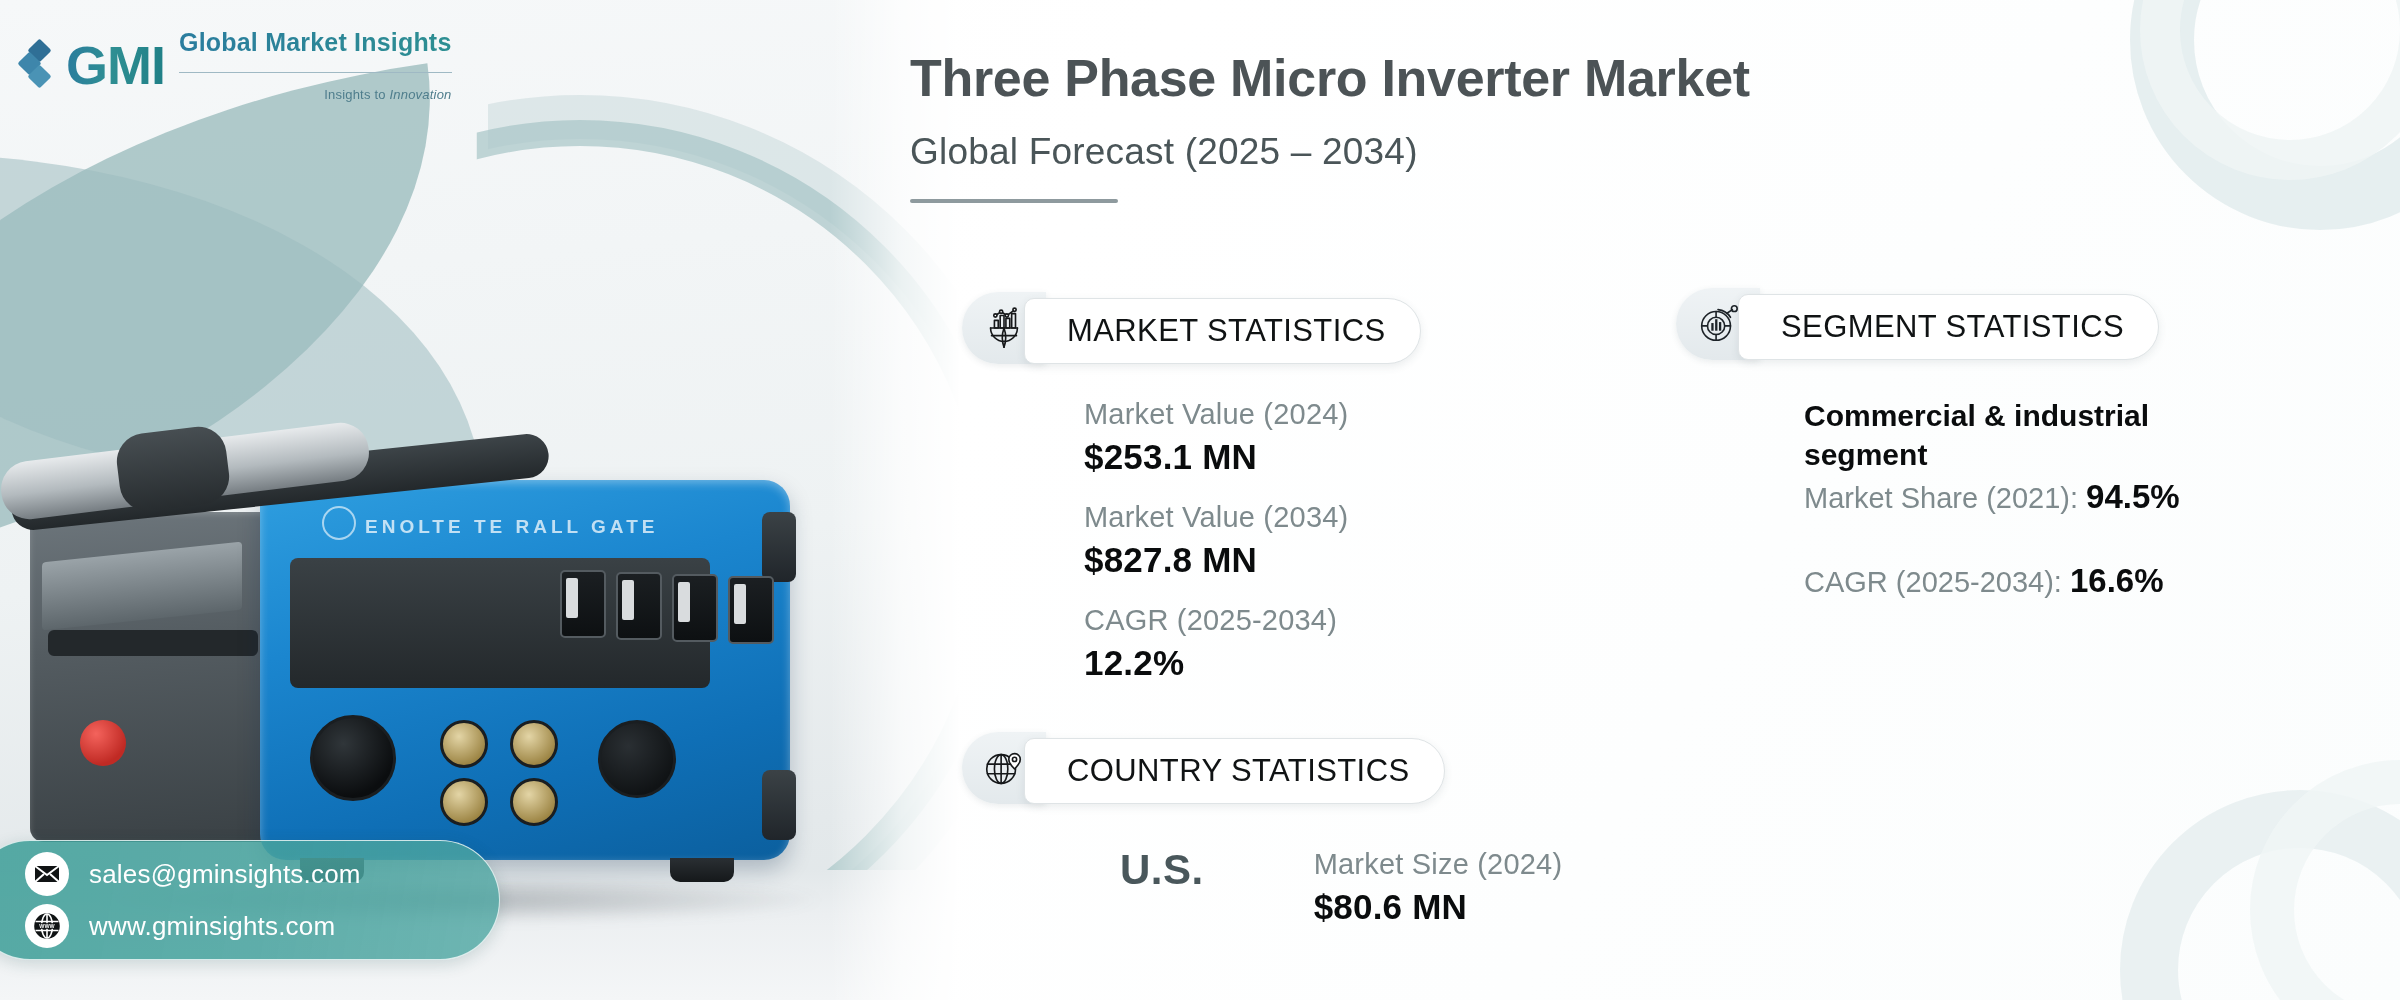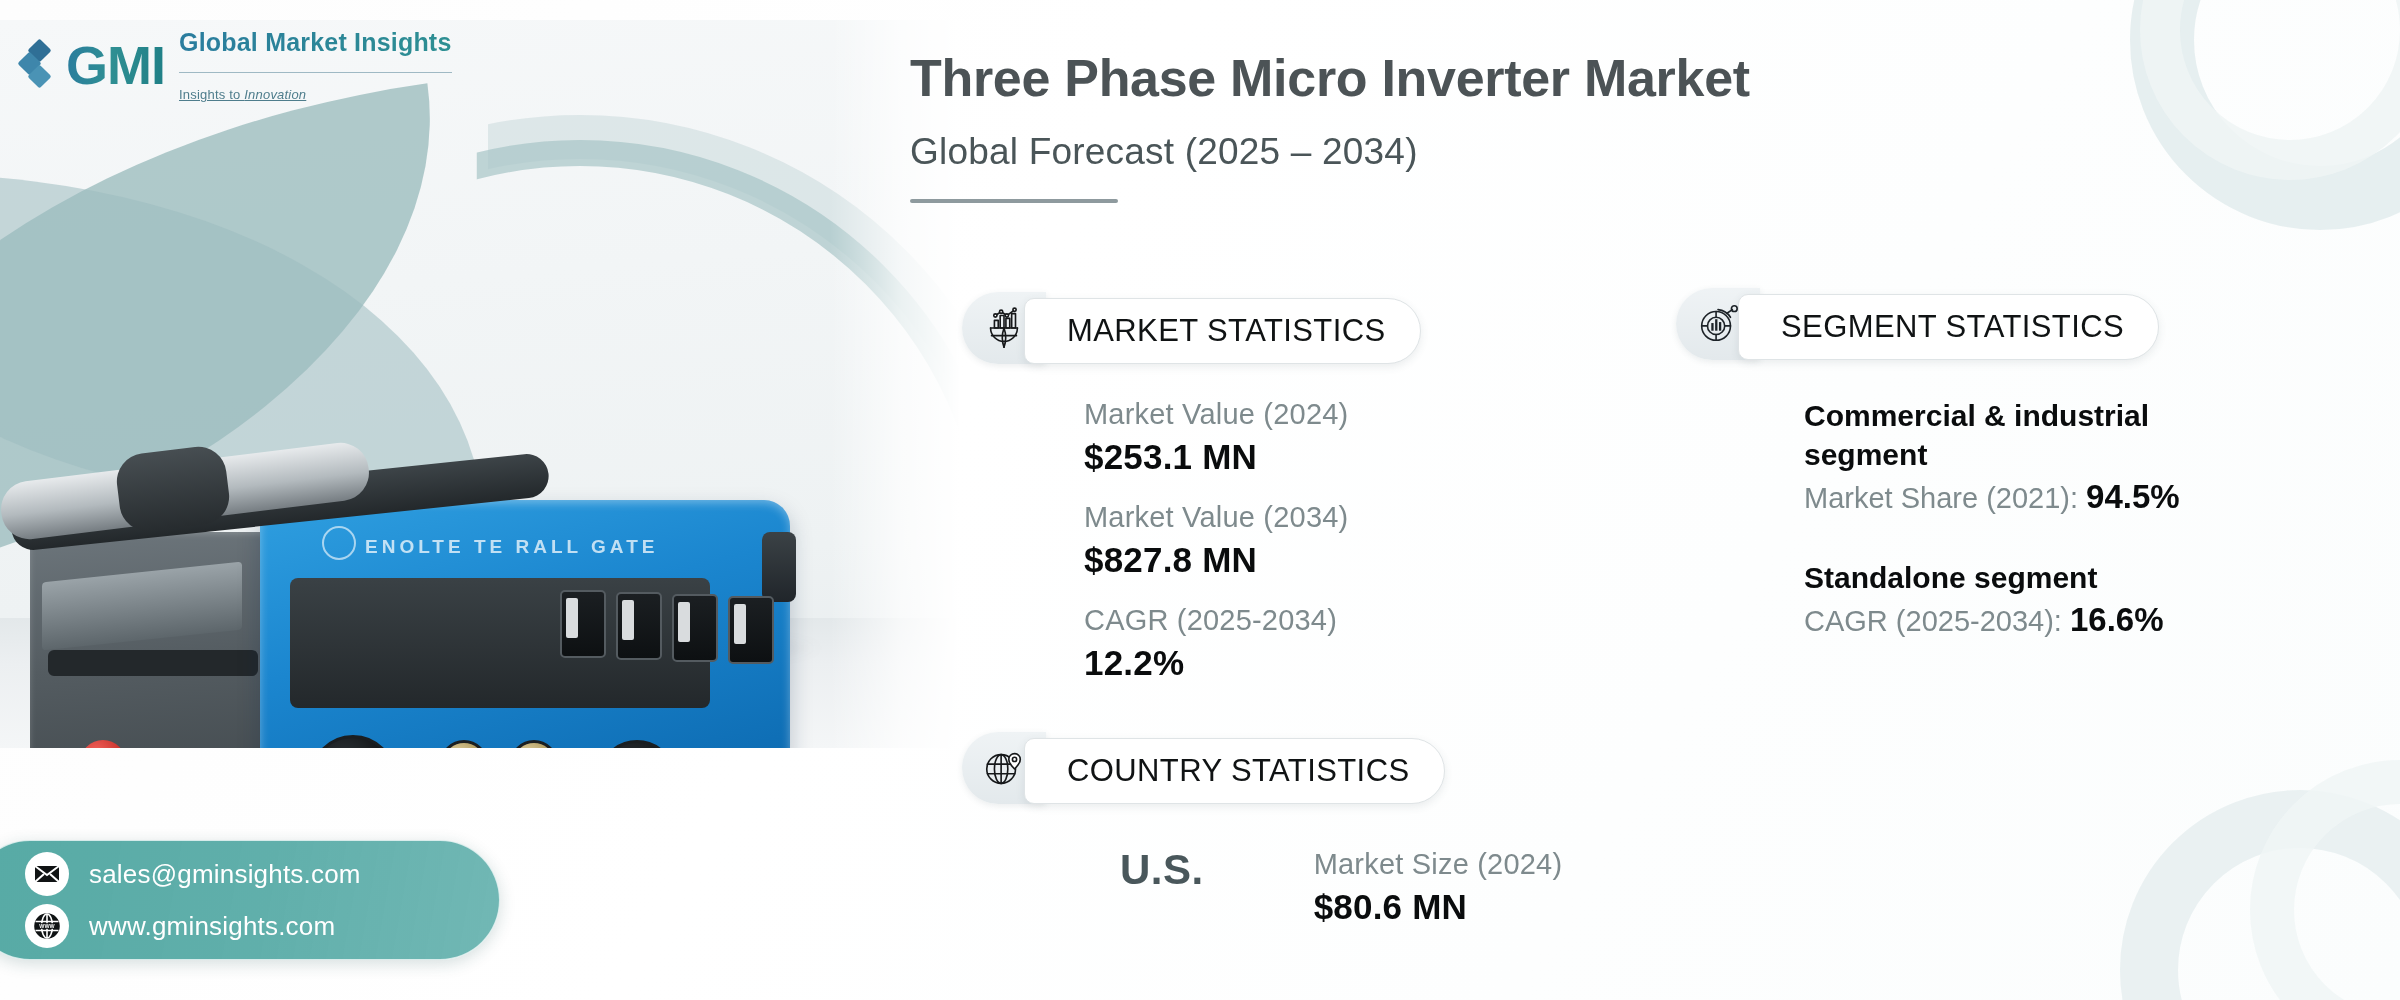--- a/index.html
+++ b/index.html
@@ -16,24 +16,23 @@
     width:2400px;
     height:1000px;
     background:linear-gradient(120deg,#fdfdfd 0%,#ffffff 40%,#fbfdfd 100%);
     overflow:hidden;
   }
 
   
   .left-panel {
     position:absolute;
     left:0; top:0;
-    width:960px; height:728px;
+    width:960px; height:1000px;
     overflow:hidden;
     background:linear-gradient(160deg,#f3f6f7 0%,#eef2f4 45%,#e9eef0 100%);
-    margin-top:20px;
   }
   .lp-wall {
     position:absolute; left:0; top:0; width:960px; height:1000px;
     background:linear-gradient(175deg,#f6f8f9 0%,#eef2f3 55%,#e4e9eb 82%,#dfe5e7 100%);
   }
   
   .deco-lens {
     position:absolute;
     left:-240px; top:110px;
     width:700px; height:420px;
@@ -211,21 +210,21 @@
     font-family:"Liberation Sans", sans-serif;
   }
   .logo-text { display:flex; flex-direction:column;gap:12px; }
   .logo-name {
     font-size:25px; font-weight:700; letter-spacing:.2px;
     background:linear-gradient(95deg,#2a7c9e,#2d8f92);
     -webkit-background-clip:text; background-clip:text; color:transparent;
   }
   .logo-rule { height:1px; background:#9fb9c4; margin:3px 0 2px 0; }
   .logo-tag {
-    font-size:13px; color:#4e7d8c; text-align:left; letter-spacing:.2px;text-decoration:underline;
+    font-size:13px; color:#4e7d8c; text-align:right; letter-spacing:.2px;
   }
   .logo-tag i { font-style:italic; }
 
   
   .ring {
     position:absolute; border-radius:50%;
     border-style:solid; border-color:#dfeced;
     opacity:.85;
   }
   .ring-tr {
@@ -462,21 +461,20 @@
         <rect x="25" y="22" width="2.4" height="9" fill="#1d2328" stroke="none"></rect>
       </svg>
     </div>
     <div class="pill-label">SEGMENT STATISTICS</div>
   </div>
 
   <div class="stat-block" style="left:1804px; top:396px;">
     <div class="seg-head">Commercial &amp; industrial segment</div>
     <div class="seg-line"><span>Market Share (2021): </span><b>94.5%</b></div>
     <div style="height:42px"></div>
-    <div class="seg-head">Standalone segment</div>
     <div class="seg-line"><span>CAGR (2025-2034): </span><b>16.6%</b></div>
   </div>
 
   <div class="pill-wrap" style="left:962px; top:732px;">
     <div class="pill-icon">
       <svg viewBox="0 0 48 48" fill="none" stroke="#16181a" stroke-width="1.7" stroke-linecap="round" stroke-linejoin="round">
         <circle cx="21" cy="25" r="15"></circle>
         <ellipse cx="21" cy="25" rx="7" ry="15"></ellipse>
         <path d="M6.6 20h28.8M6.6 30h28.8M21 10v30"></path>
         <path d="M35 9c3.3 0 6 2.6 6 5.8 0 4.3-6 10.2-6 10.2s-6-5.9-6-10.2C29 11.6 31.7 9 35 9z" fill="#fff"></path>

